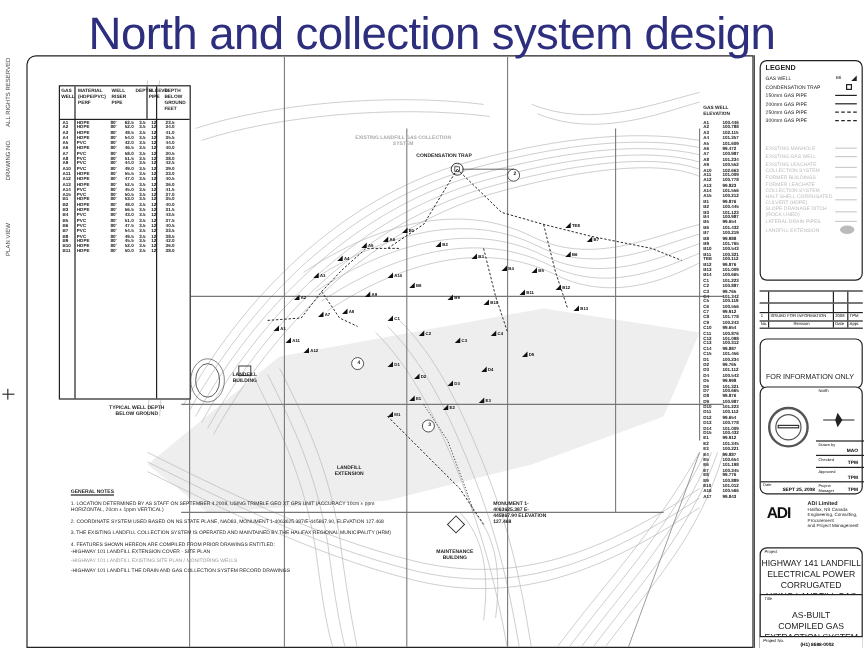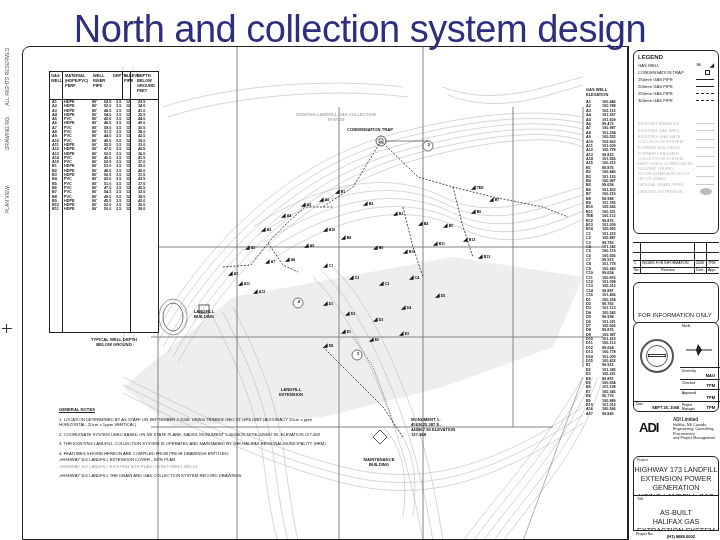--- a/index.html
+++ b/index.html
@@ -912,31 +912,31 @@
   <div class="adi-text" style="top:372px;">
     <div style="font-weight:bold; font-size:4.5px;">ADI Limited</div>
     <div>Halifax, NS Canada</div>
     <div>Engineering, Consulting, Procurement</div>
     <div>and Project Management</div>
   </div>
 
   <div class="tb-panel" style="top:410px; height:84px; border-radius:6px 6px 0 0;">
     <div class="small-label">Project</div>
     <div class="proj-text" style="height:38px;">
-      <div>HIGHWAY 173 LANDFILL</div>
-      <div>EXTENSION POWER</div>
-      <div>GENERATION</div>
+      <div>HIGHWAY 141 LANDFILL</div>
+      <div>ELECTRICAL POWER</div>
+      <div>CORRUGATED</div>
       <div>USING LANDFILL GAS</div>
     </div>
   </div>
   <div class="tb-panel" style="top:449px; height:45px; border-radius:0;">
     <div class="small-label">Title</div>
     <div class="proj-text" style="padding-top:12px;">
       <div>AS-BUILT</div>
-      <div>HALIFAX GAS</div>
+      <div>COMPILED GAS</div>
       <div>EXTRACTION SYSTEM</div>
     </div>
   </div>
   <div style="position:absolute; left:4px; top:484px; width:86px; height:10px; border-top:1px solid #222; font-size:3.5px; background:#fff;">
     <span style="position:absolute; left:3px; top:1px;">Project No.</span>
     <span style="position:absolute; left:34px; top:3px; font-size:4px; font-weight:bold;">(H1) 8688-0002</span>
   </div>
 </div>
 
 </body></html>

